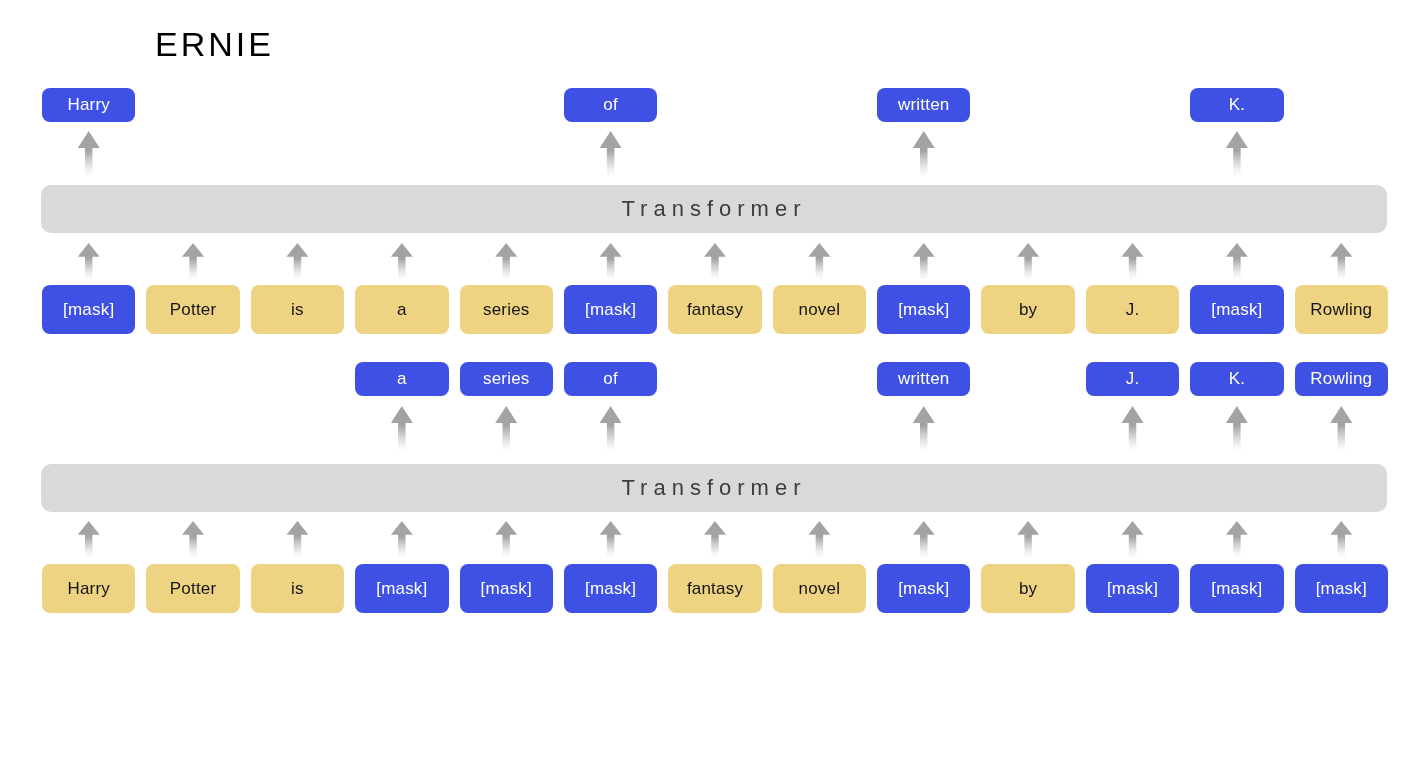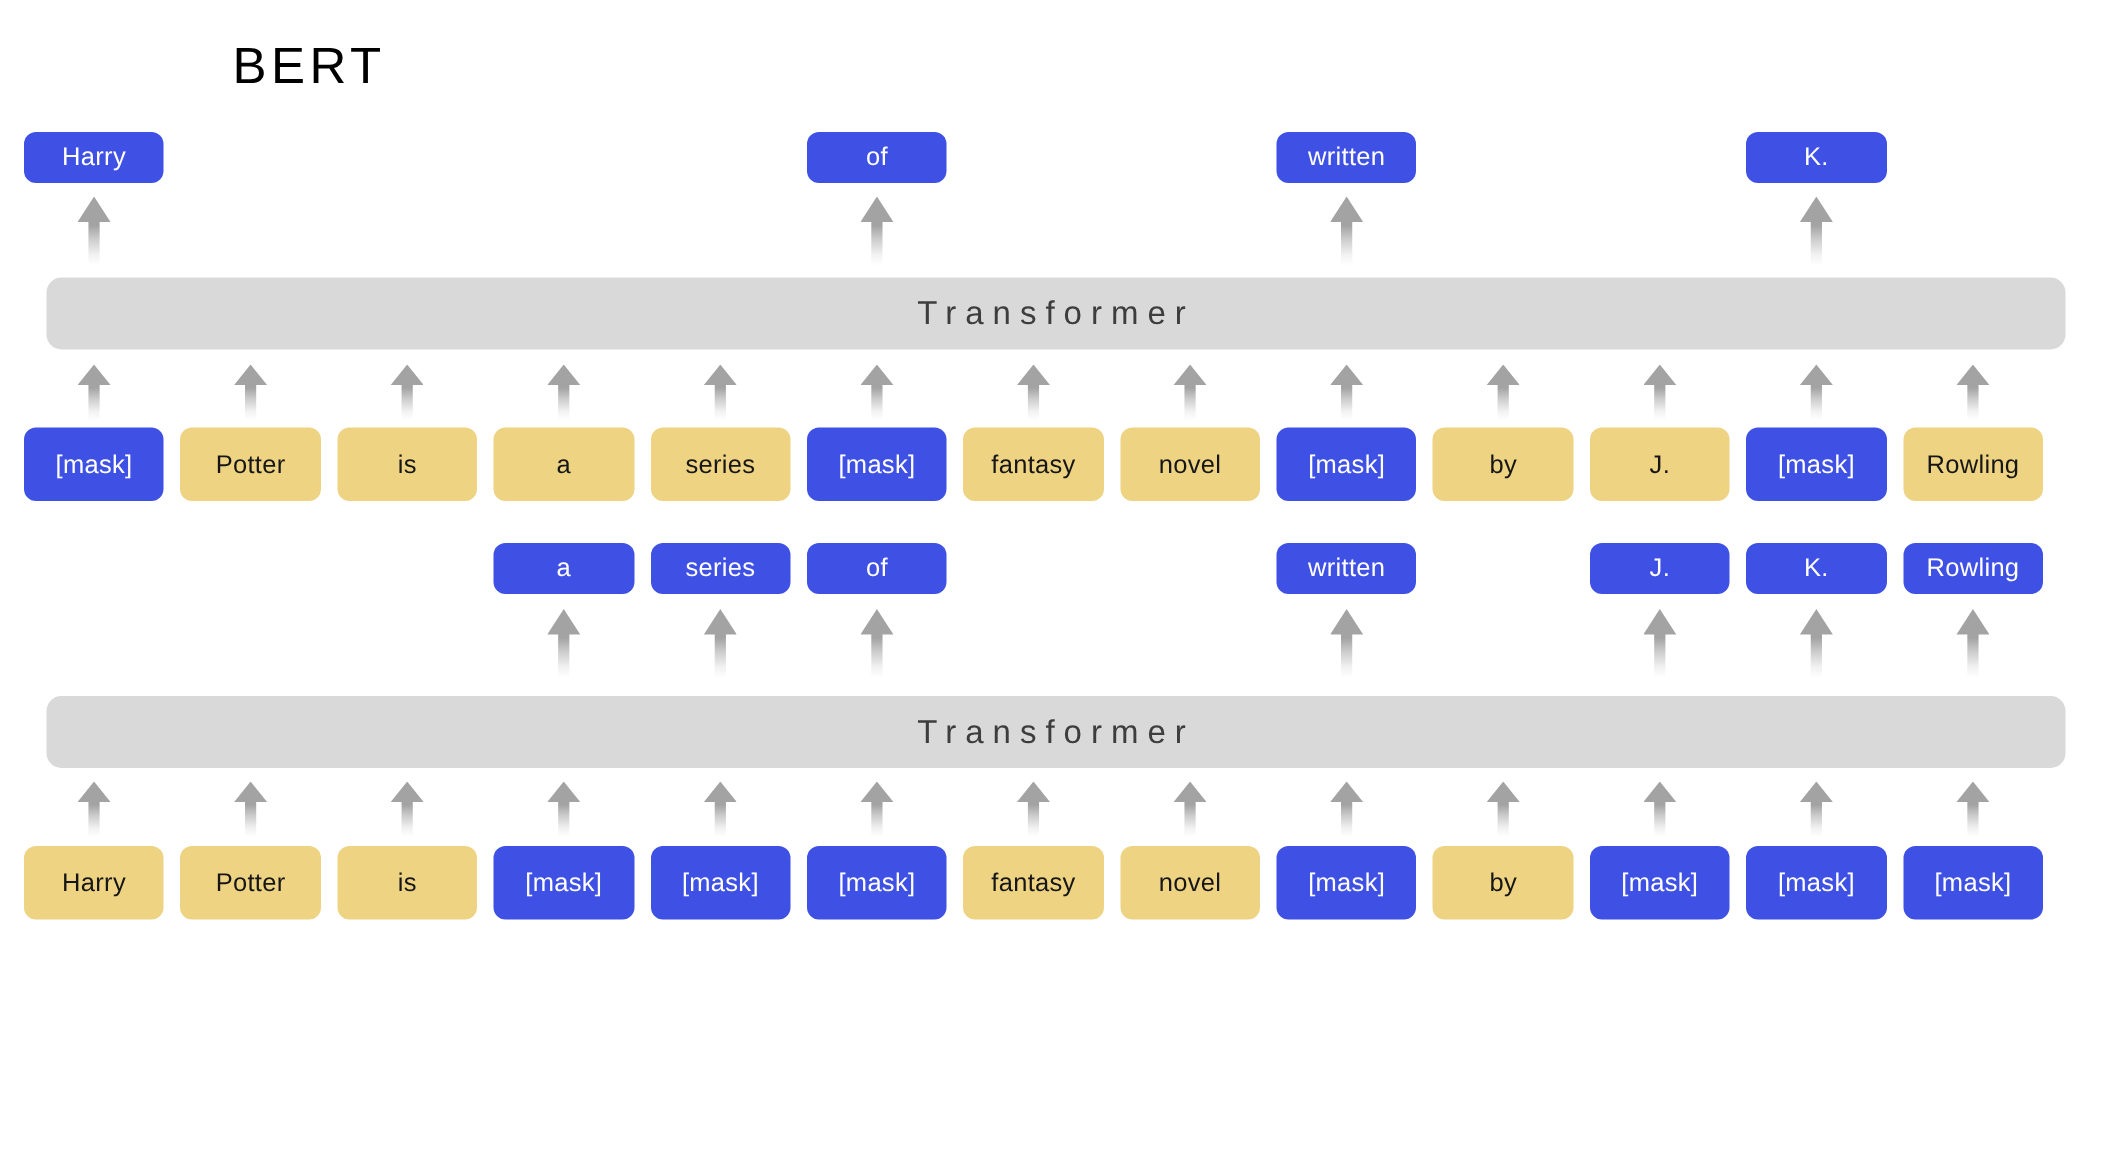--- a/index.html
+++ b/index.html
@@ -31,20 +31,21 @@
     margin: 0;
   }
   .bert-title  { font-size: 34px; line-height: 36px; margin: 26px 0 0 155px; }
   .ernie-title { font-size: 38px; line-height: 40px; margin: 103px 0 0 143px; }
 
   .grid {
     display: grid;
     grid-template-columns: repeat(13, 1fr);
     column-gap: 11px;
     width: 1346px;
+    margin-left: 26px;
     padding-left: 16px;
   }
   .cell {
     display: flex;
     align-items: stretch;
     justify-content: center;
   }
 
   .row-outputs { height: 34px; }
   .bert-panel  .row-outputs { margin-top: 26px; }
@@ -79,40 +80,40 @@
       var(--arrow) 42%,
       rgba(163,163,163,0.55) 62%,
       rgba(185,185,185,0.20) 84%,
       rgba(255,255,255,0) 100%);
     clip-path: polygon(50% 0, 100% 37%, 67% 37%, 67% 100%, 33% 100%, 33% 37%, 0 37%);
   }
 
   .bar {
     width: 1346px;
     height: 48px;
-    margin-left: 31px;
+    margin-left: 41px;
     border-radius: 10px;
     background: var(--gray);
     display: flex;
     align-items: center;
     justify-content: center;
   }
   .bar-label {
     font-size: 22px;
     letter-spacing: 6px;
     color: var(--bar-text);
   }
 </style>
 </head>
 <body>
 
 <main>
 
   <section class="panel bert-panel">
-    <h2 class="title bert-title">BERT</h2>
+    <h2 class="title bert-title">ERNIE</h2>
     <div class="grid row-outputs">
         <div class="cell">
           <div class="tok blue">Harry</div>
         </div>
         <div class="cell"></div>
         <div class="cell"></div>
         <div class="cell"></div>
         <div class="cell"></div>
         <div class="cell">
           <div class="tok blue">of</div>

